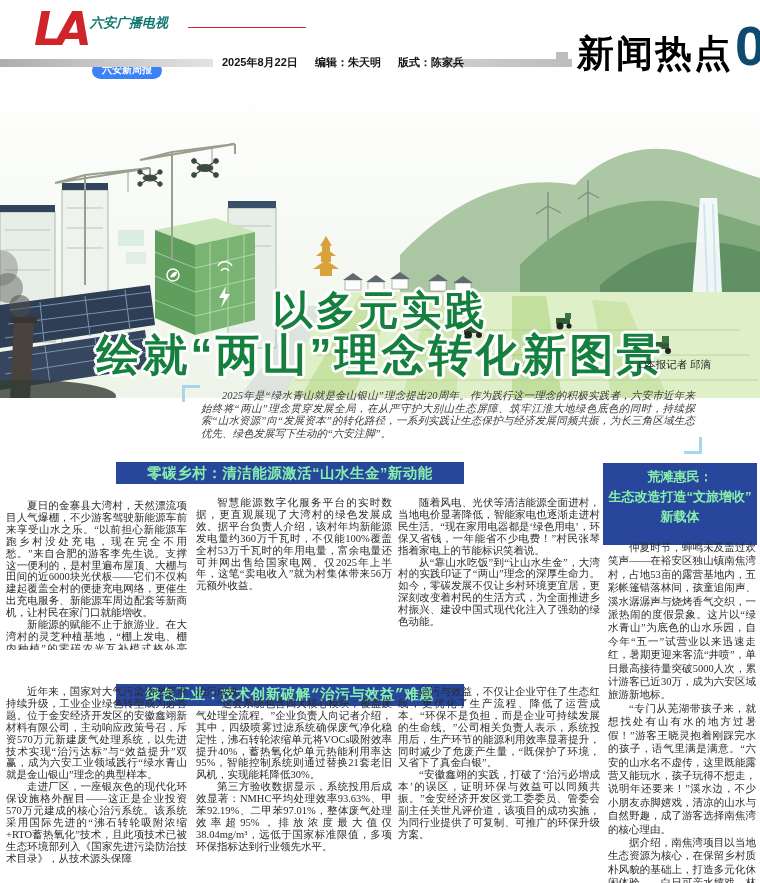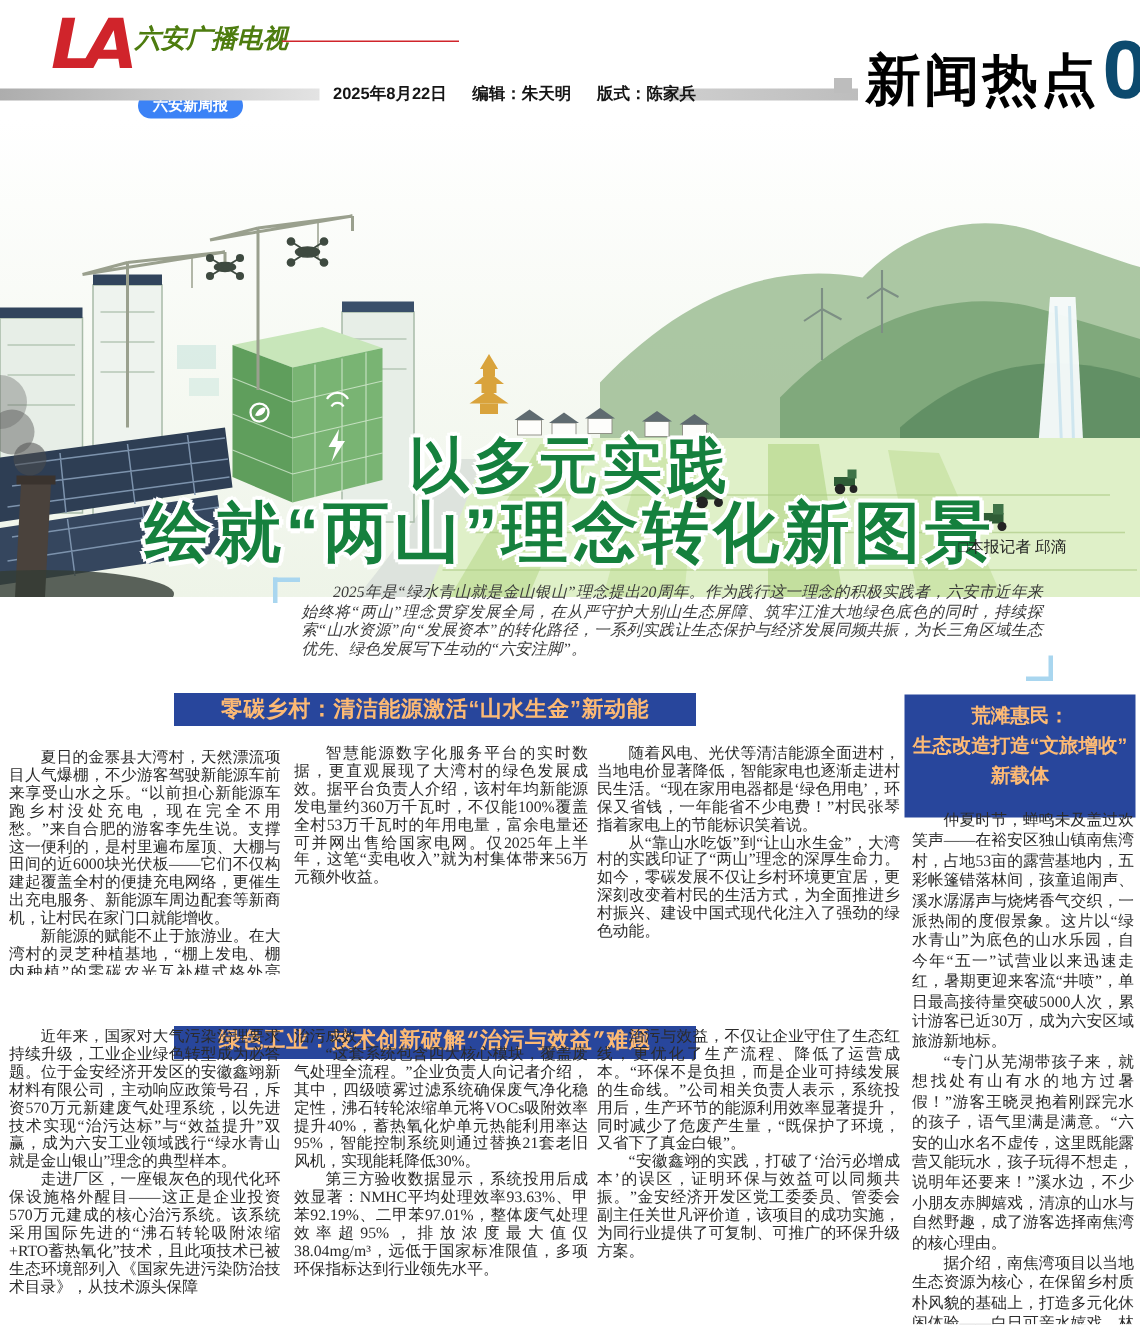--- a/index.html
+++ b/index.html
@@ -3,21 +3,21 @@
 <meta charset="utf-8">
 <style>
   html,body{margin:0;padding:0;background:#fff;}
   .page{position:relative;width:760px;height:883px;background:#ffffff;overflow:hidden;
         font-family:"Liberation Serif","DejaVu Serif",serif;color:#262626;}
 
   
   .la-monogram{position:absolute;left:34px;top:6px;font-family:"DejaVu Sans","Liberation Sans",sans-serif;
       font-weight:900;font-style:italic;font-size:46px;line-height:46px;color:#d0242b;letter-spacing:-7px;}
   .la-script{position:absolute;left:90px;top:14px;font-family:"DejaVu Serif",serif;font-style:italic;
-      font-weight:bold;font-size:17px;color:#4d7c0f;}
+      font-weight:bold;font-size:13px;color:#0f766e;}
   .la-badge{position:absolute;left:92px;top:41px;background:#3b82f6;color:#fff;
       font-family:"Liberation Sans",sans-serif;font-size:10px;font-weight:bold;
       padding:1px 10px 2px;border-radius:9px;margin-top:21px;}
   .la-line{position:absolute;left:188px;top:27px;width:118px;height:1px;background:#d0242b;}
   .datebar{position:absolute;top:59px;height:8px;background:linear-gradient(90deg,#adadad,#e3e3e3);}
   .datebar.left{left:0;width:213px;}
   .datebar.right{left:444px;width:128px;background:linear-gradient(90deg,#cfcfcf,#bdbdbd);}
   .dateline{position:absolute;left:222px;top:55px;font-family:"Liberation Sans",sans-serif;
       font-weight:bold;font-size:11px;color:#151515;white-space:nowrap;}
   .dateline span{margin-right:14px;}
@@ -40,21 +40,21 @@
 
   
   .intro{position:absolute;left:201px;top:390px;width:494px;font-size:10.5px;line-height:12.6px;
       text-align:justify;text-indent:2em;color:#3a3a3a;font-style:italic;}
   .bracket-tl{position:absolute;left:182px;top:385px;width:15px;height:14px;
       border-left:3px solid #a9d6ef;border-top:3px solid #a9d6ef;}
   .bracket-br{position:absolute;left:684px;top:437px;width:15px;height:14px;
       border-right:3px solid #a9d6ef;border-bottom:3px solid #a9d6ef;}
 
   
-  .sec-header{position:absolute;background:#28469c;color:#fdba74;text-align:center;
+  .sec-header{position:absolute;background:#28469c;color:#86efac;text-align:center;
       font-family:"Liberation Sans","DejaVu Sans",sans-serif;font-weight:bold;}
   #sec1-header,#sec2-header{left:116px;width:348px;height:22px;line-height:22px;font-size:14.5px;letter-spacing:.5px;}
   #sec1-header{top:462px;}
   #sec2-header{top:684px;font-family:Liberation Mono, monospace;}
   #sec3-header{left:603px;top:463px;width:154px;padding:4px 0 18px;font-size:13px;line-height:20px;}
 
   .col{position:absolute;text-align:justify;font-size:10.5px;line-height:11.9px;color:#2b2b2b;overflow:hidden;}
   .col p{margin:0;text-indent:2em;}
   .col p.cont{text-indent:0;}
   #s1c1{left:6px;top:500px;width:181px;height:150px;}

